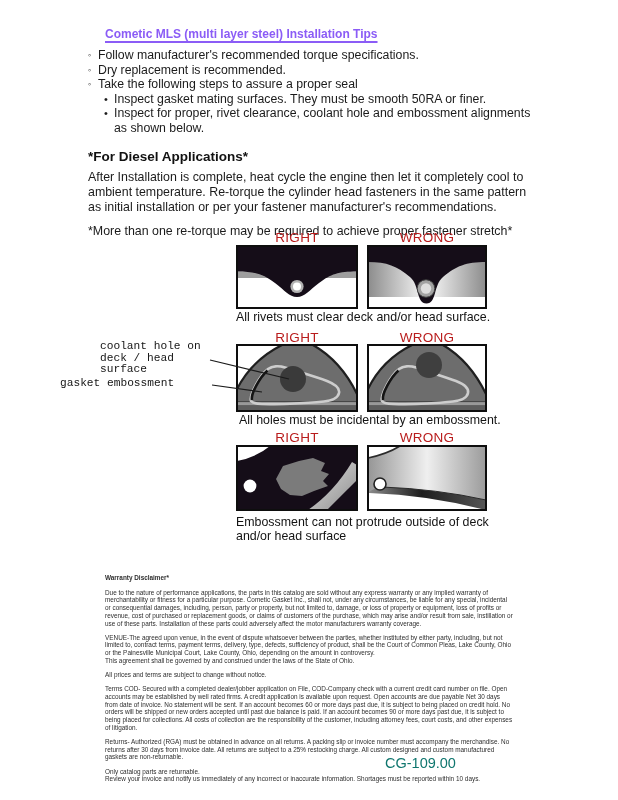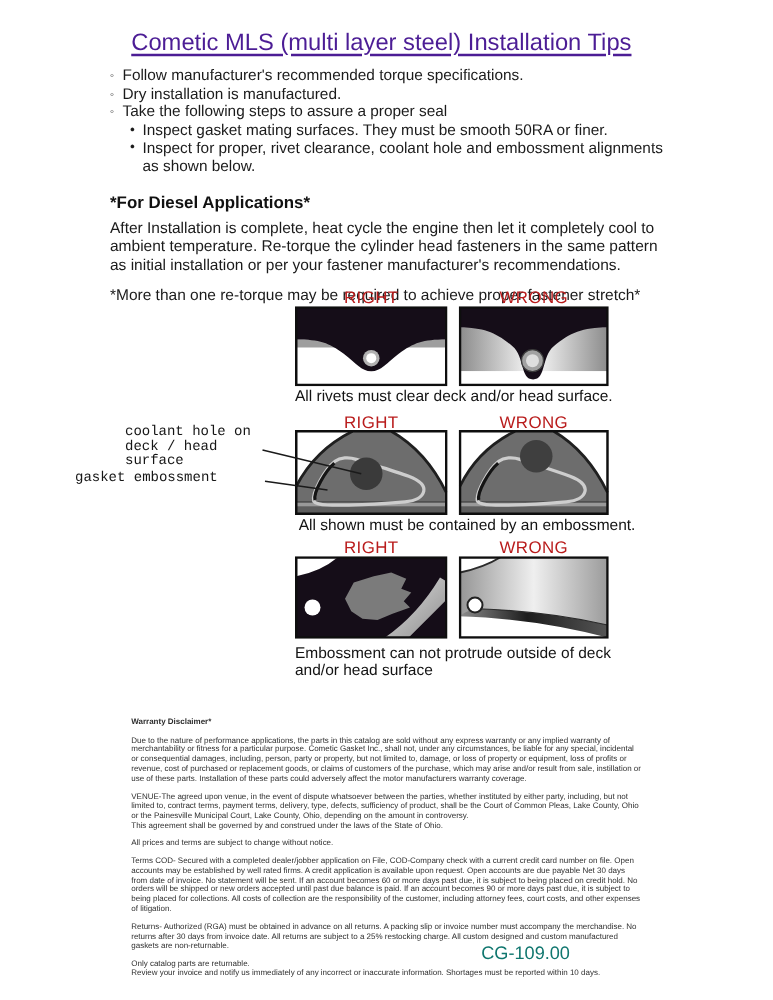--- a/index.html
+++ b/index.html
@@ -2,21 +2,21 @@
 <html><head>
 <meta charset="utf-8">
 <style>
   html,body { margin:0; padding:0; background:#ffffff; }
   .page {
     position:relative; width:618px; height:800px; background:#ffffff;
     font-family:"Liberation Sans", sans-serif; color:#1b1b1b; overflow:hidden;
   }
   
   .content { position:absolute; left:88px; top:24px; width:452px; }
-  .title { font-size:19px; font-weight:normal; color:#4c1d95;
+  .title { font-size:12px; font-weight:bold; color:#8b5cf6;
            margin:0 0 7px 17px; display:inline-block;
            text-decoration:underline; text-underline-offset:3px; text-decoration-thickness:1.5px; }
   .bullet { display:flex; font-size:12.3px; line-height:14.6px; color:#1b1b1b; }
   .bullet .marker { width:10px; flex:0 0 10px; font-size:9px; line-height:14.6px; color:#1b1b1b; }
   .bullet.sub { margin-left:16px; }
   .bullet.sub .marker { font-size:11px; }
   .diesel-heading { font-size:13.5px; font-weight:bold; margin:13px 0 6px 0; color:#111; }
   .para { font-size:12.4px; line-height:15.3px; margin:0 0 9px 0; color:#1b1b1b; }
   .note { font-size:12.4px; line-height:15.3px; margin:4px 0 0 0; color:#1b1b1b; }
 
@@ -46,21 +46,21 @@
     <div>
       <span class="title">Cometic MLS (multi layer steel) Installation Tips</span>
     </div>
 
     <div class="bullet">
       <span class="marker">◦</span>
       <span>Follow manufacturer's recommended torque specifications.</span>
     </div>
     <div class="bullet">
       <span class="marker">◦</span>
-      <span>Dry installation is manufactured.</span>
+      <span>Dry replacement is recommended.</span>
     </div>
     <div class="bullet">
       <span class="marker">◦</span>
       <span>Take the following steps to assure a proper seal</span>
     </div>
     <div class="bullet sub">
       <span class="marker">•</span>
       <span>Inspect gasket mating surfaces.  They must be smooth 50RA or finer.</span>
     </div>
     <div class="bullet sub">
@@ -151,21 +151,21 @@
       <circle cx="62" cy="21" r="13" fill="#3f3f3f"></circle>
       <rect x="1" y="1" width="118" height="66" fill="none" stroke="#0e0e0e" stroke-width="2"></rect>
     </svg>
   </div>
 
   <svg class="pointer-overlay" width="95" height="48" viewBox="0 0 95 48">
     <line x1="5" y1="8" x2="84" y2="27" stroke="#1a1a1a" stroke-width="1.1"></line>
     <line x1="7" y1="33" x2="57" y2="40" stroke="#1a1a1a" stroke-width="1.1"></line>
   </svg>
 
-  <div class="caption" style="left:239px; top:414px;">All shown must be contained by an embossment.</div>
+  <div class="caption" style="left:239px; top:414px;">All holes must be incidental by an embossment.</div>
 
   <div class="dg-header" style="left:236px; top:430px;">RIGHT</div>
   <div class="dg-header" style="left:366px; top:430px;">WRONG</div>
 
   <div class="dbox" style="left:236px; top:445px;">
     <svg width="122" height="66" viewBox="0 0 122 66">
       <defs>
         <linearGradient id="stripeGrad" x1="0" y1="0" x2="1" y2="1">
           <stop offset="0" stop-color="#e0e0e0"></stop>
           <stop offset="1" stop-color="#8d8d8d"></stop>

